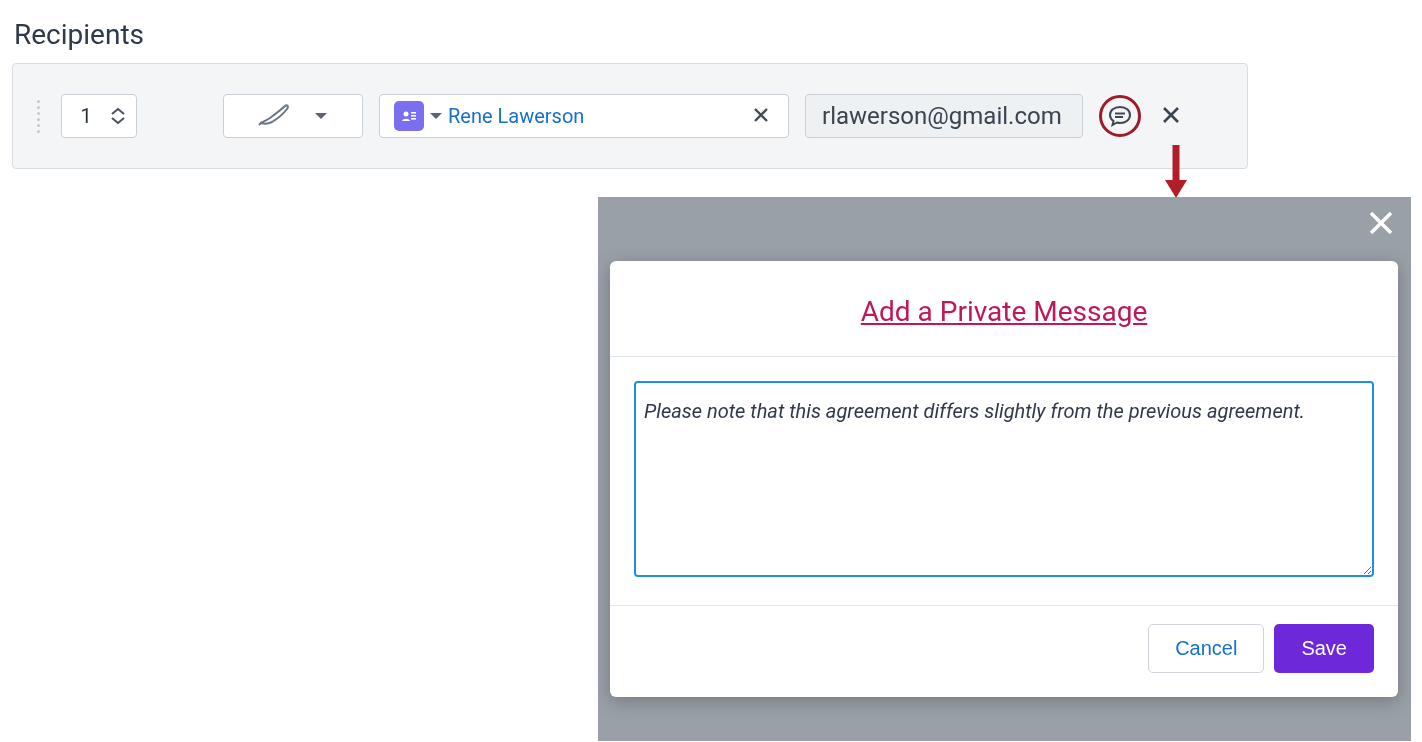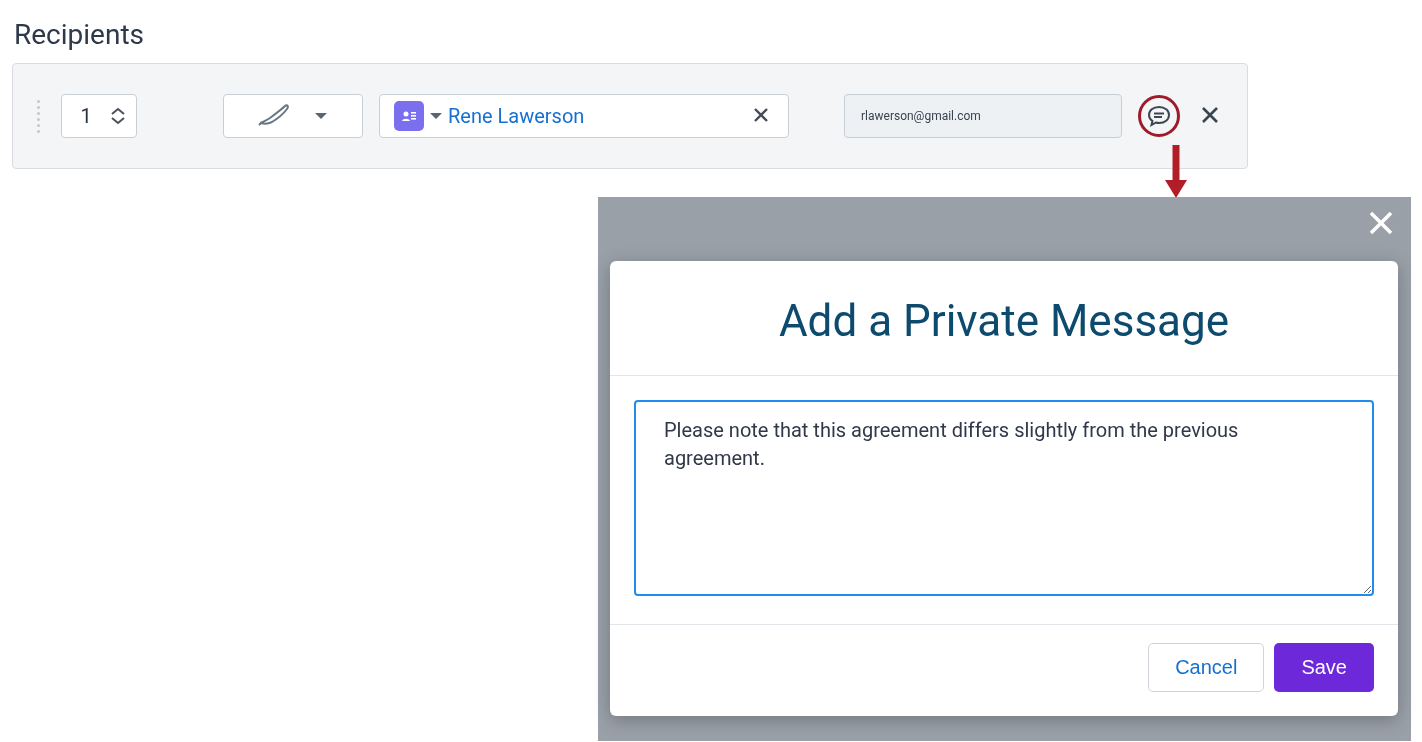--- a/index.html
+++ b/index.html
@@ -115,22 +115,21 @@
     .email-box {
       border: 1px solid #c9cfd6;
       background: #eef1f4;
       border-radius: 4px;
       height: 44px;
       padding: 0 16px;
       display: flex;
       align-items: center;
       width: 278px;
       color: #3a4350;
-      font-size: 12px;
-      margin-left: 39px;
+      font-size: 24px;
     }
 
     .bubble-btn {
       width: 42px; height: 42px;
       border: 3px solid #9e1b2a;
       border-radius: 50%;
       display:flex; align-items:center; justify-content:center;
       cursor:pointer;
     }
     .bubble-btn svg { fill:none; stroke:#3e4652; stroke-width:2; }
@@ -173,41 +172,43 @@
       top: 261px;
       width: 788px;
       background: #fff;
       border-radius: 6px;
       box-shadow: 0 4px 18px rgba(0,0,0,0.25);
       overflow: hidden;
     }
     .modal-header {
       text-align: center;
       padding: 34px 10px 28px;
-      font-size: 44px;
+      font-size: 28px;
       font-weight: 400;
-      color: #0c4a6e;
+      color: #be185d;
       border-bottom: 1px solid #e1e5ea;
+      text-decoration: underline;
     }
     .modal-body {
       padding: 24px;
       border-bottom: 1px solid #e1e5ea;
     }
     .msg-area {
       width: 100%;
       height: 196px;
       border: 2px solid #1f8ded;
       border-radius: 4px;
-      padding: 14px 28px;
+      padding: 14px 8px;
       font-size: 20px;
       color: #30384a;
       font-family: inherit;
       resize: both;
       outline: none;
       line-height: 1.4;
+      font-style: italic;
     }
     .modal-footer {
       display: flex;
       justify-content: flex-end;
       gap: 10px;
       padding: 18px 24px 24px;
     }
     .btn {
       font-size: 20px;
       border-radius: 5px;

